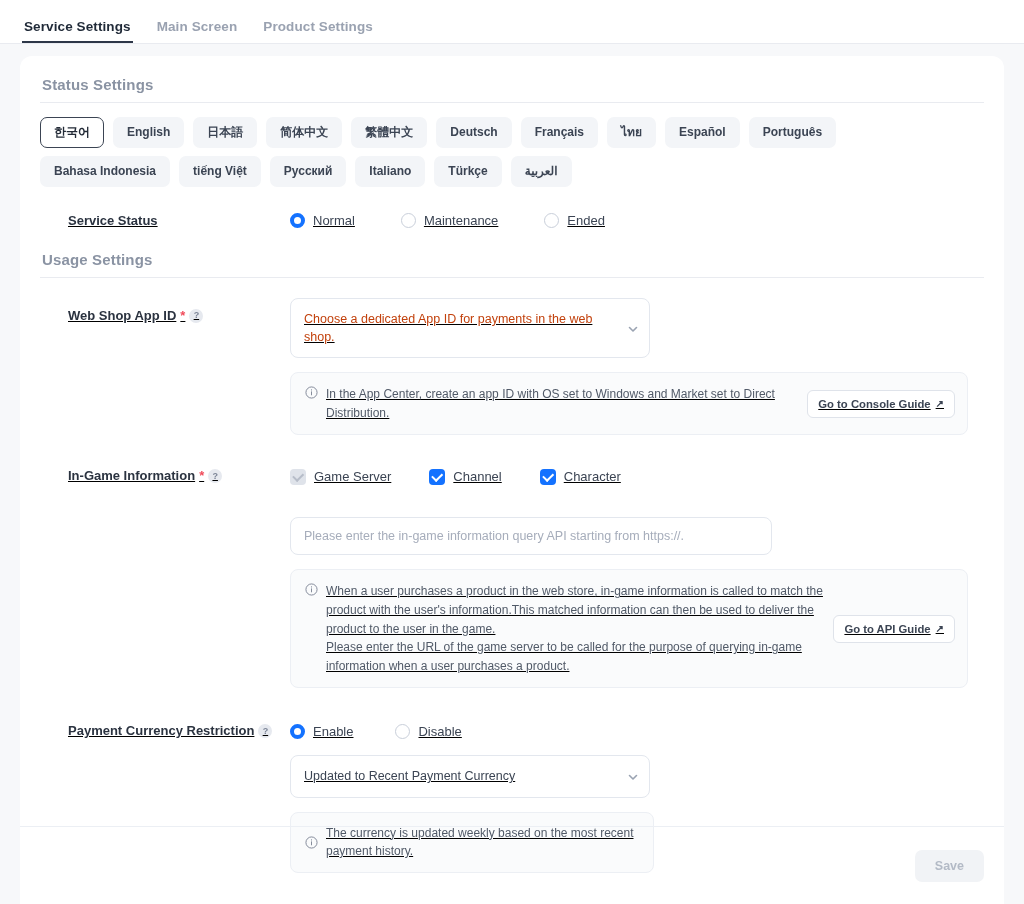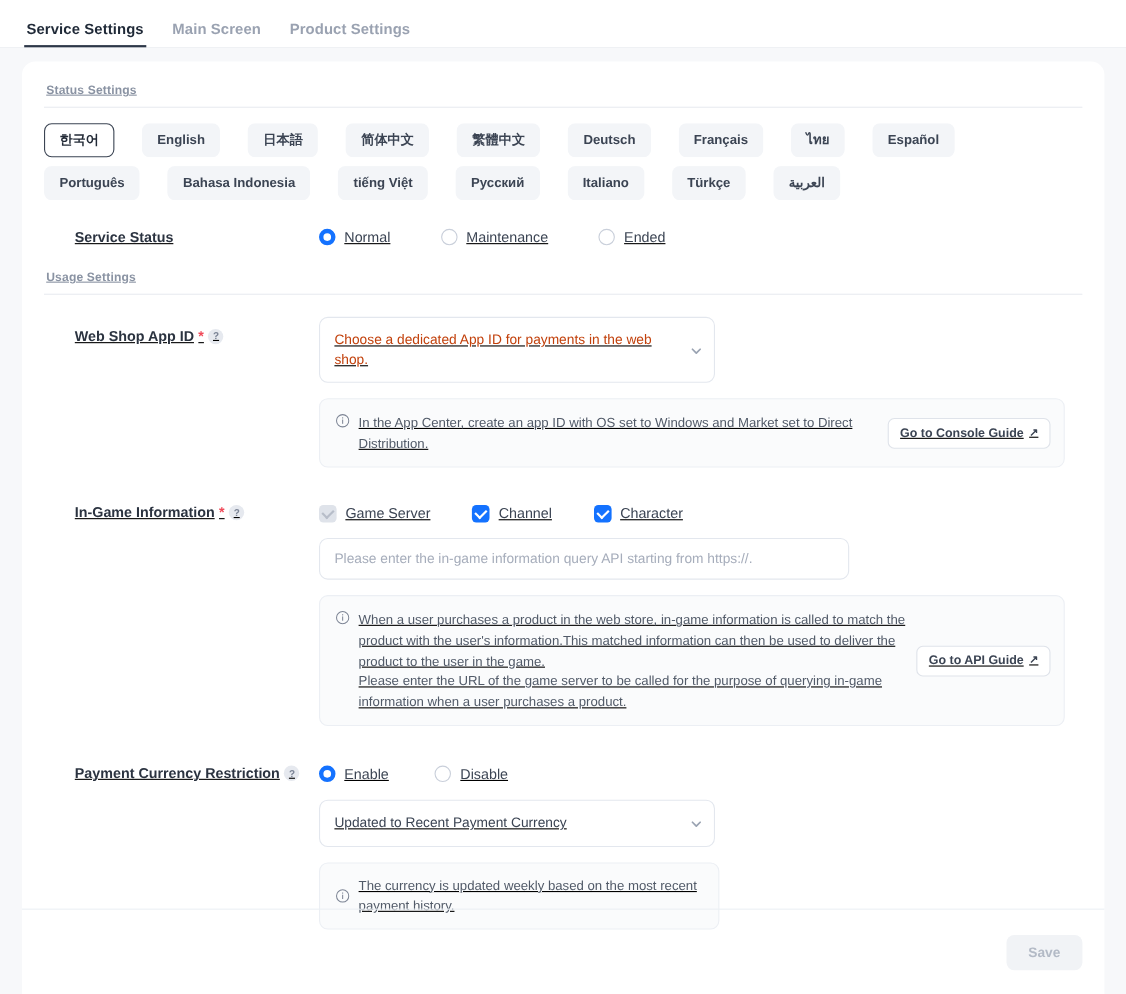--- a/index.html
+++ b/index.html
@@ -55,36 +55,35 @@
     position: relative;
     width: 984px;
     min-height: 848px;
     background: #ffffff;
     border-radius: 12px 12px 0 0;
     padding: 16px 20px 0 20px;
   }
 
   
   .section-head {
-    font-size: 11px;
+    font-size: 15px;
     color: #8a93a3;
     font-weight: 700;
     padding: 4px 0 9px 2px;
     letter-spacing: .15px;
-    text-decoration: underline;
   }
   .section-rule {
     height: 1px; background: #e9ebf0; width: 100%;
     margin-bottom: 14px;
   }
 
   
   .langs {
     display: flex; flex-wrap: wrap;
-    gap: 8px 25px;
+    gap: 8px 9px;
     width: 900px;
     margin-bottom: 16px;
   }
   .lang {
     background: #f3f5f8;
     border: 1px solid transparent;
     border-radius: 7px;
     padding: 8px 13px;
     font-size: 12px;
     font-weight: 700;
@@ -355,21 +354,21 @@
             <div class="check">
               <span class="box"></span>
               <span>Channel</span>
             </div>
             <div class="check">
               <span class="box"></span>
               <span>Character</span>
             </div>
           </div>
 
-          <input class="textinput" type="text" style="width: 482px; margin-top: 14px;" placeholder="Please enter the in-game information query API starting from https://.">
+          <input class="textinput" type="text" style="width: 482px; margin-top: 32px;" placeholder="Please enter the in-game information query API starting from https://.">
 
           <div class="notice" style="width:678px;margin-top:14px;">
             <span class="ico">
               <svg viewBox="0 0 14 14" width="13" height="13">
                   <circle cx="7" cy="7" r="6" fill="none" stroke="#7c8494" stroke-width="1"></circle>
                   <rect x="6.5" y="5.8" width="1" height="4.2" fill="#7c8494"></rect>
                   <rect x="6.5" y="3.6" width="1" height="1.2" fill="#7c8494"></rect>
                 </svg>
             </span>
             <span class="notice-text">When a user purchases a product in the web store, in-game information is called to match the product with the user's information.This matched information can then be used to deliver the product to the user in the game.

